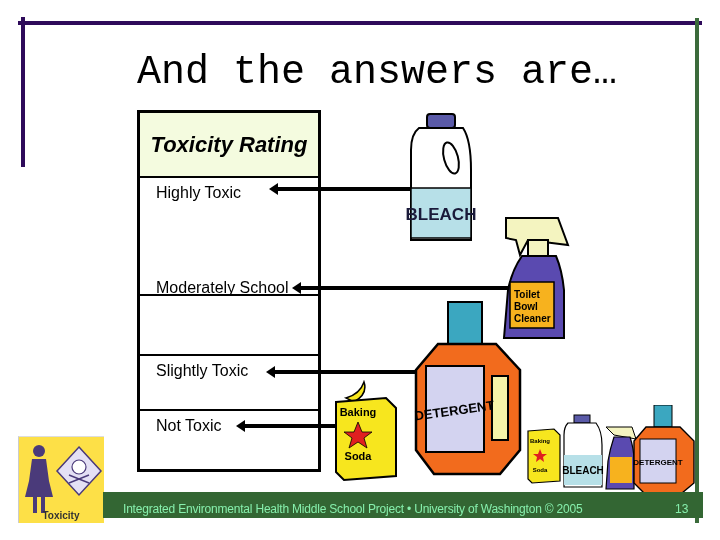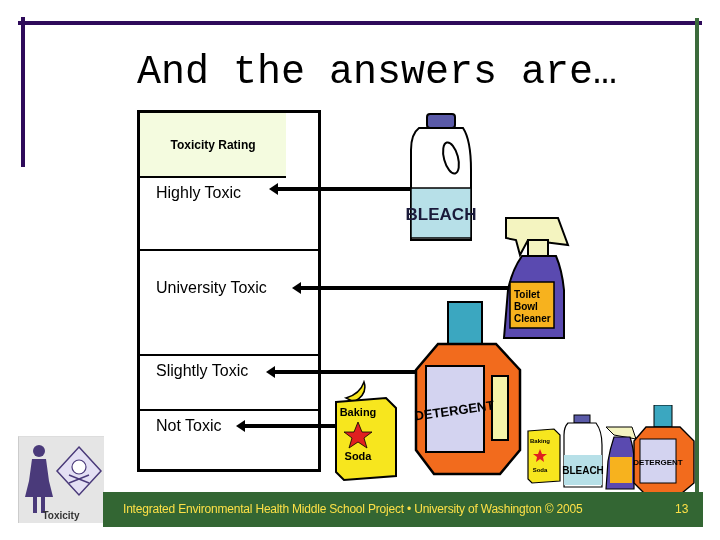--- a/index.html
+++ b/index.html
@@ -3,46 +3,46 @@
 <meta charset="utf-8">
 <style>
   html, body { margin:0; padding:0; }
   body { width:720px; height:540px; background:#ffffff; position:relative; overflow:hidden; font-family:"Liberation Sans", sans-serif; }
   .abs { position:absolute; }
   .frame-top { left:18px; top:21px; width:684px; height:4px; background:#2e0a5a; }
   .frame-left { left:21px; top:17px; width:4px; height:150px; background:#2e0a5a; }
   .frame-right { left:695px; top:18px; width:4px; height:505px; background:#3b6b3b; }
   .title { left:137px; top:50px; font-size:40px; color:#000; white-space:nowrap;font-family:Liberation Mono, monospace; }
   .table { left:137px; top:110px; width:178px; height:356px; border:3px solid #000; background:#fff; }
-  .thead { position:absolute; left:0; top:0; width:146px; height:63px; background:#f4fbdf; border-bottom:2px solid #000; display:flex; align-items:center; justify-content:center; font-weight:bold; font-size:12px; }
+  .thead { position:absolute; left:0; top:0; width:178px; height:63px; background:#f4fbdf; border-bottom:2px solid #000; display:flex; align-items:center; justify-content:center; font-weight:bold; font-size:22px;font-style:italic; }
   .row { position:absolute; left:0; width:178px; border-bottom:2px solid #000; box-sizing:border-box; }
   .row span { position:absolute; left:16px; top:6px; font-size:16px; color:#000; white-space:nowrap; }
   .arrow { position:absolute; height:4px; background:#000; }
   .arrow::before { content:""; position:absolute; left:-8px; top:-4px; border-right:9px solid #000; border-top:6px solid transparent; border-bottom:6px solid transparent; }
-  .footer { left:103px; top:492px; width:600px; height:35px; background:#336633; color:#fde047; font-size:12px;text-align:right; }
+  .footer { left:103px; top:492px; width:600px; height:26px; background:#336633; color:#86efac; font-size:12px;text-align:right; }
   .footer .txt { position:absolute; left:20px; top:10px; white-space:nowrap; letter-spacing:-0.2px; }
   .footer .num { position:absolute; left:572px; top:10px; }
-  .icon-box { left:18px; top:436px; width:85px; height:86px; background:#e5e5e5; border-left:1px solid #ccc; border-top:1px solid #ddd; }
+  .icon-box { left:18px; top:436px; width:85px; height:86px; background:#fde047; border-left:1px solid #ccc; border-top:1px solid #ddd; }
 </style>
 </head>
 <body>
 
 <div class="abs frame-top"></div>
 <div class="abs frame-left"></div>
 <div class="abs frame-right"></div>
 
 <div class="abs title">And the answers are…</div>
 
 <div class="abs table">
   <div class="thead">Toxicity Rating</div>
-  <div class="row" style="top:65px;height:73px;">
+  <div class="row" style="top:65px;height:118px;">
       <span>Highly Toxic</span>
     </div>
   <div class="row" style="top:160px;height:83px;">
-      <span>University Toxic</span>
+      <span>Moderately School</span>
     </div>
   <div class="row" style="top:243px;height:55px;padding-left:16px;">
       <span>Slightly Toxic</span>
     </div>
   <div class="row" style="top:298px;height:52px;border-bottom:none;">
       <span>Not Toxic</span>
     </div>
 </div>
 
 <div class="arrow" style="left:277px;top:187px;width:135px;"></div>

